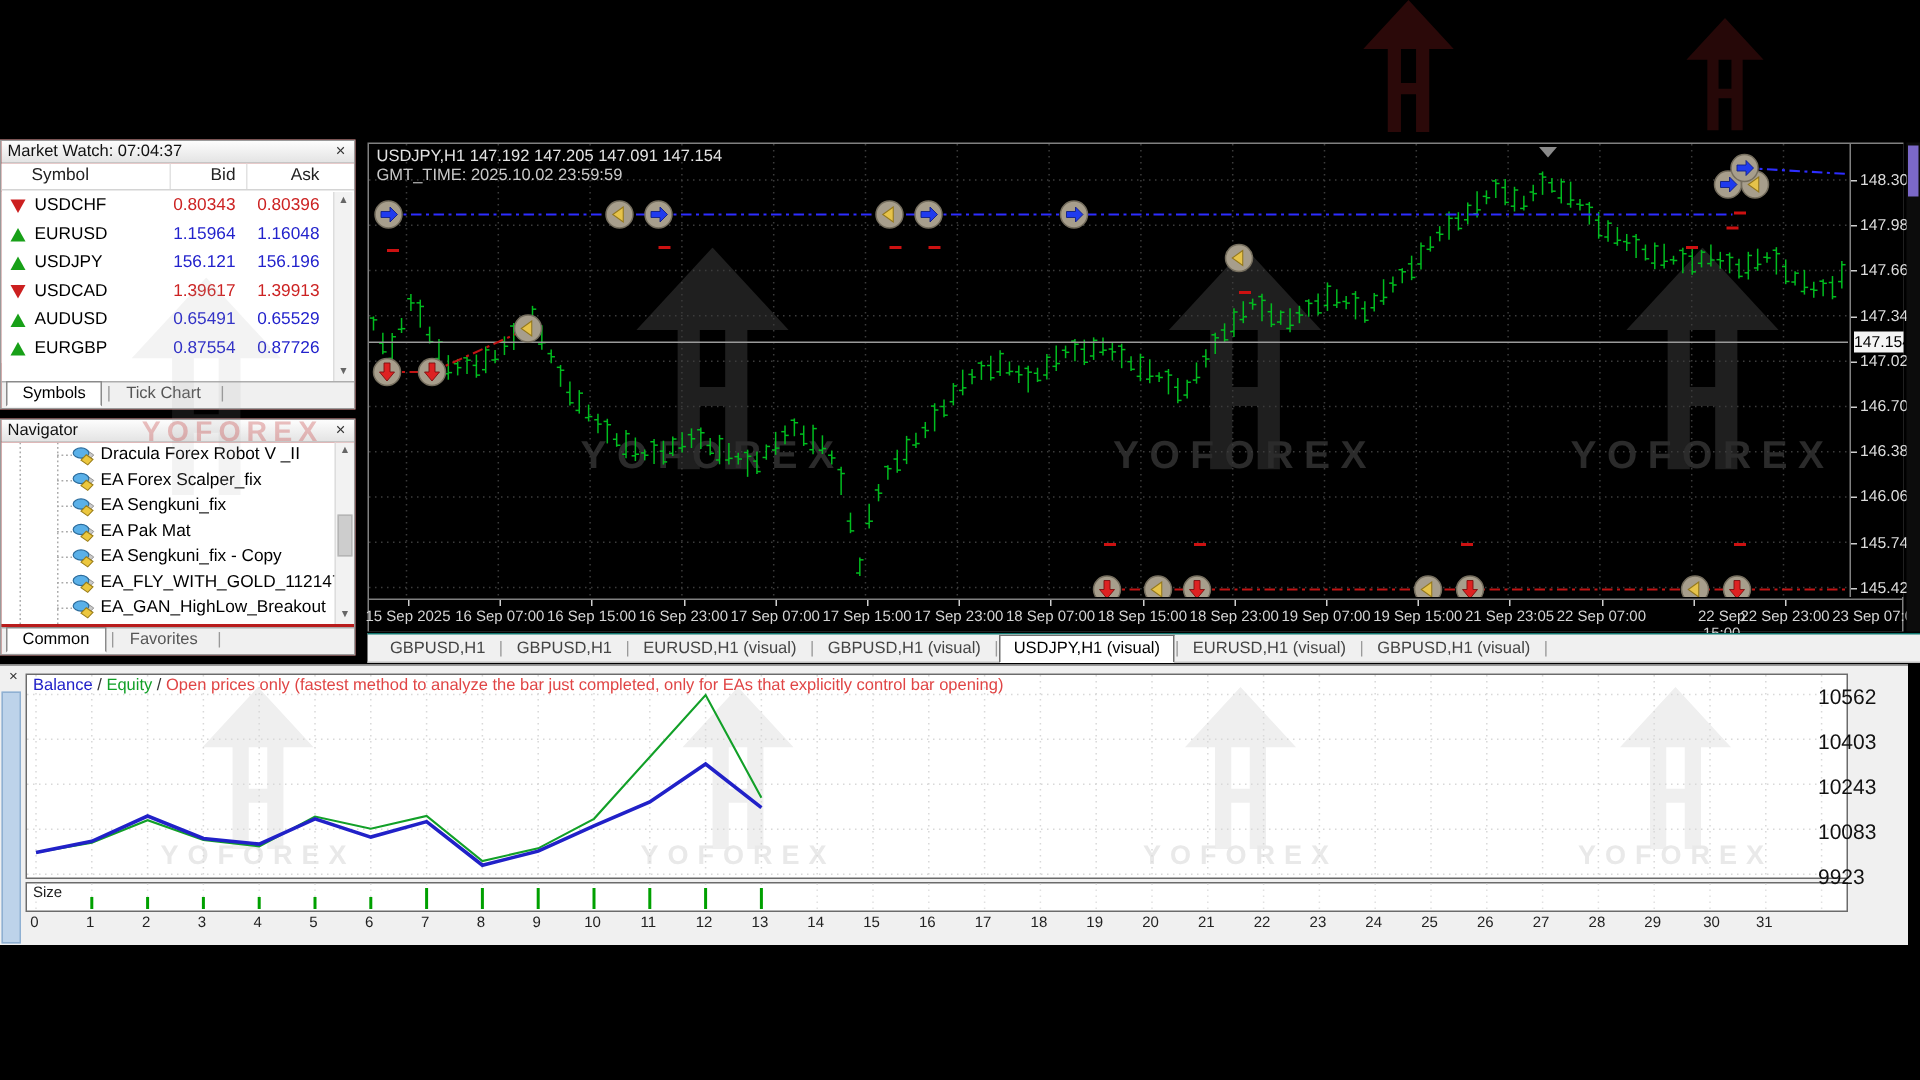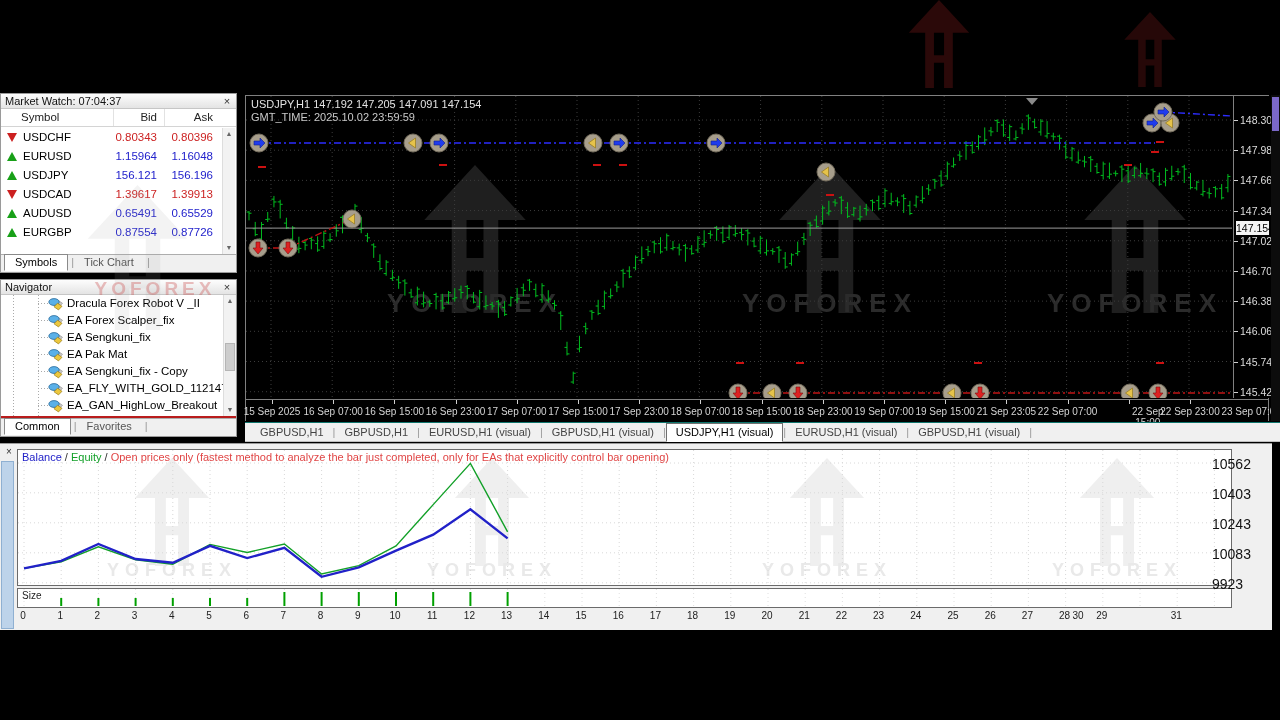--- a/index.html
+++ b/index.html
@@ -1078,21 +1078,21 @@
         <div class="tx-lbl" style="left: 738px;">20</div>
         <div class="tx-lbl" style="left: 775.2px;">21</div>
         <div class="tx-lbl" style="left: 812.4px;">22</div>
         <div class="tx-lbl" style="left: 849.6px;">23</div>
         <div class="tx-lbl" style="left: 886.8px;">24</div>
         <div class="tx-lbl" style="left: 924px;">25</div>
         <div class="tx-lbl" style="left: 961.2px;">26</div>
         <div class="tx-lbl" style="left: 998.4px;">27</div>
         <div class="tx-lbl" style="left: 1035.6px;">28</div>
         <div class="tx-lbl" style="left: 1072.8px;">29</div>
-        <div class="tx-lbl" style="left: 1049px; text-align: center;">30</div>
+        <div class="tx-lbl" style="left: 1112px; text-align: center;">30</div>
         <div class="tx-lbl" style="left: 1147.2px;">31</div>
       </div>
     <div id="ty-labels-wrap"></div>
   <div class="ty-lbl" style="top: 12px;">10562</div>
       <div class="ty-lbl" style="top: 41.8125px;">10403</div>
       <div class="ty-lbl" style="top: 71.8125px;">10243</div>
       <div class="ty-lbl" style="top: 101.812px;">10083</div>
       <div class="ty-lbl" style="top: 131.812px;">9923</div>
     </div>
 

